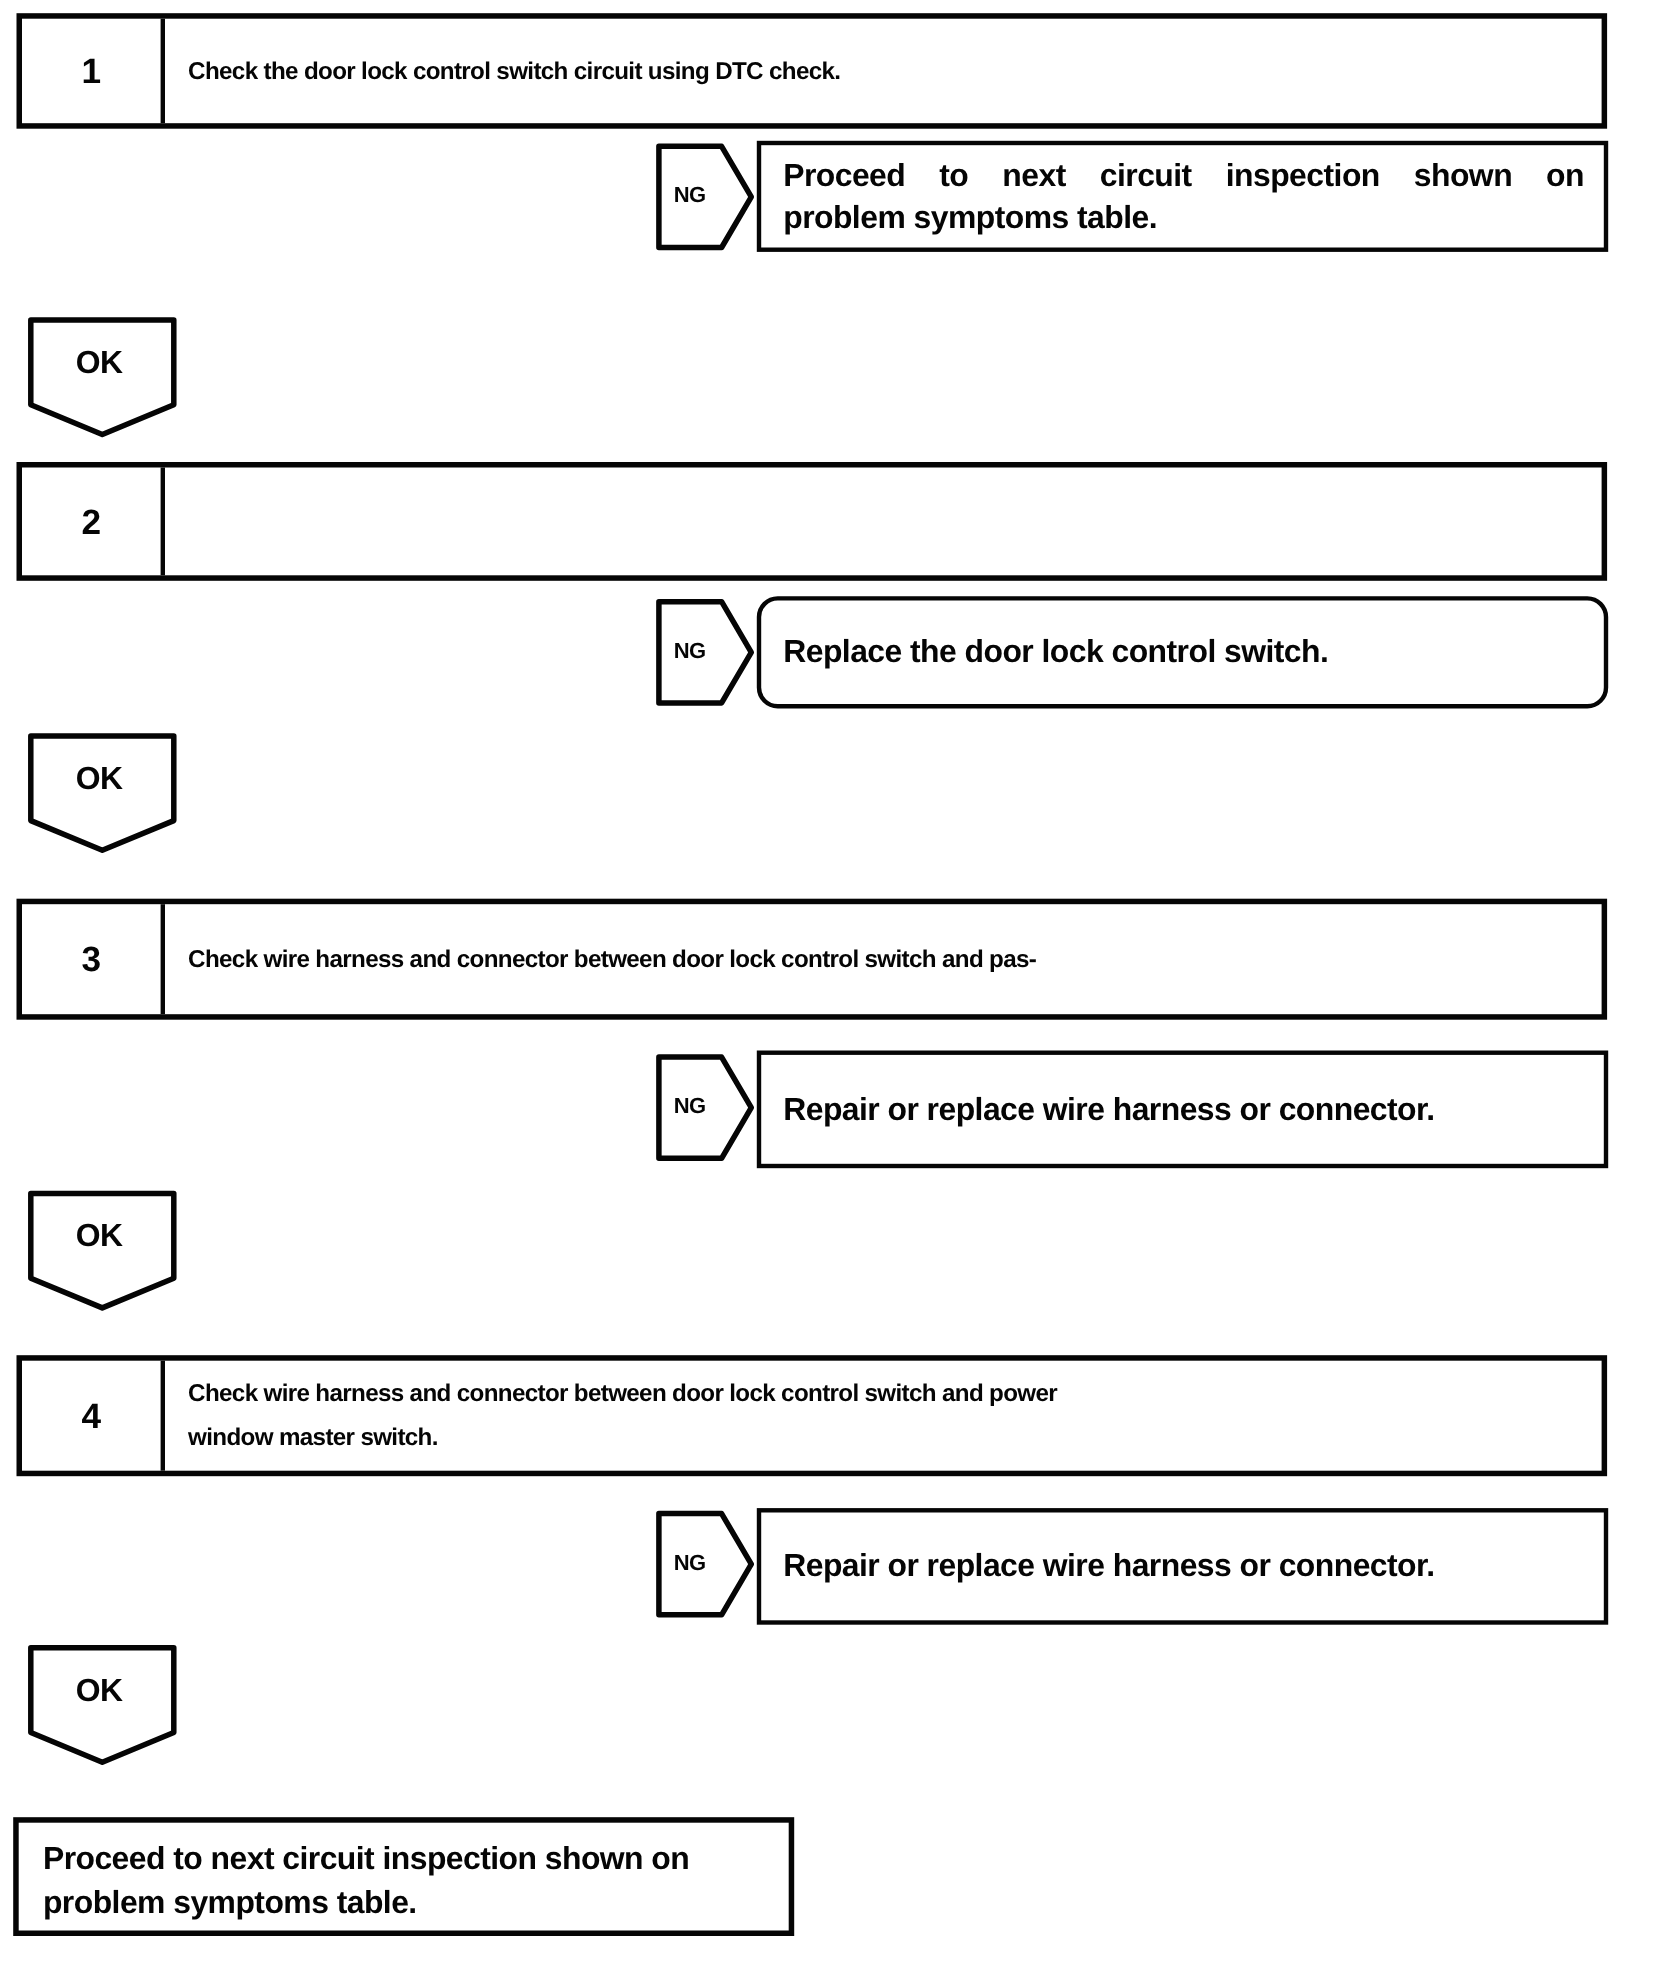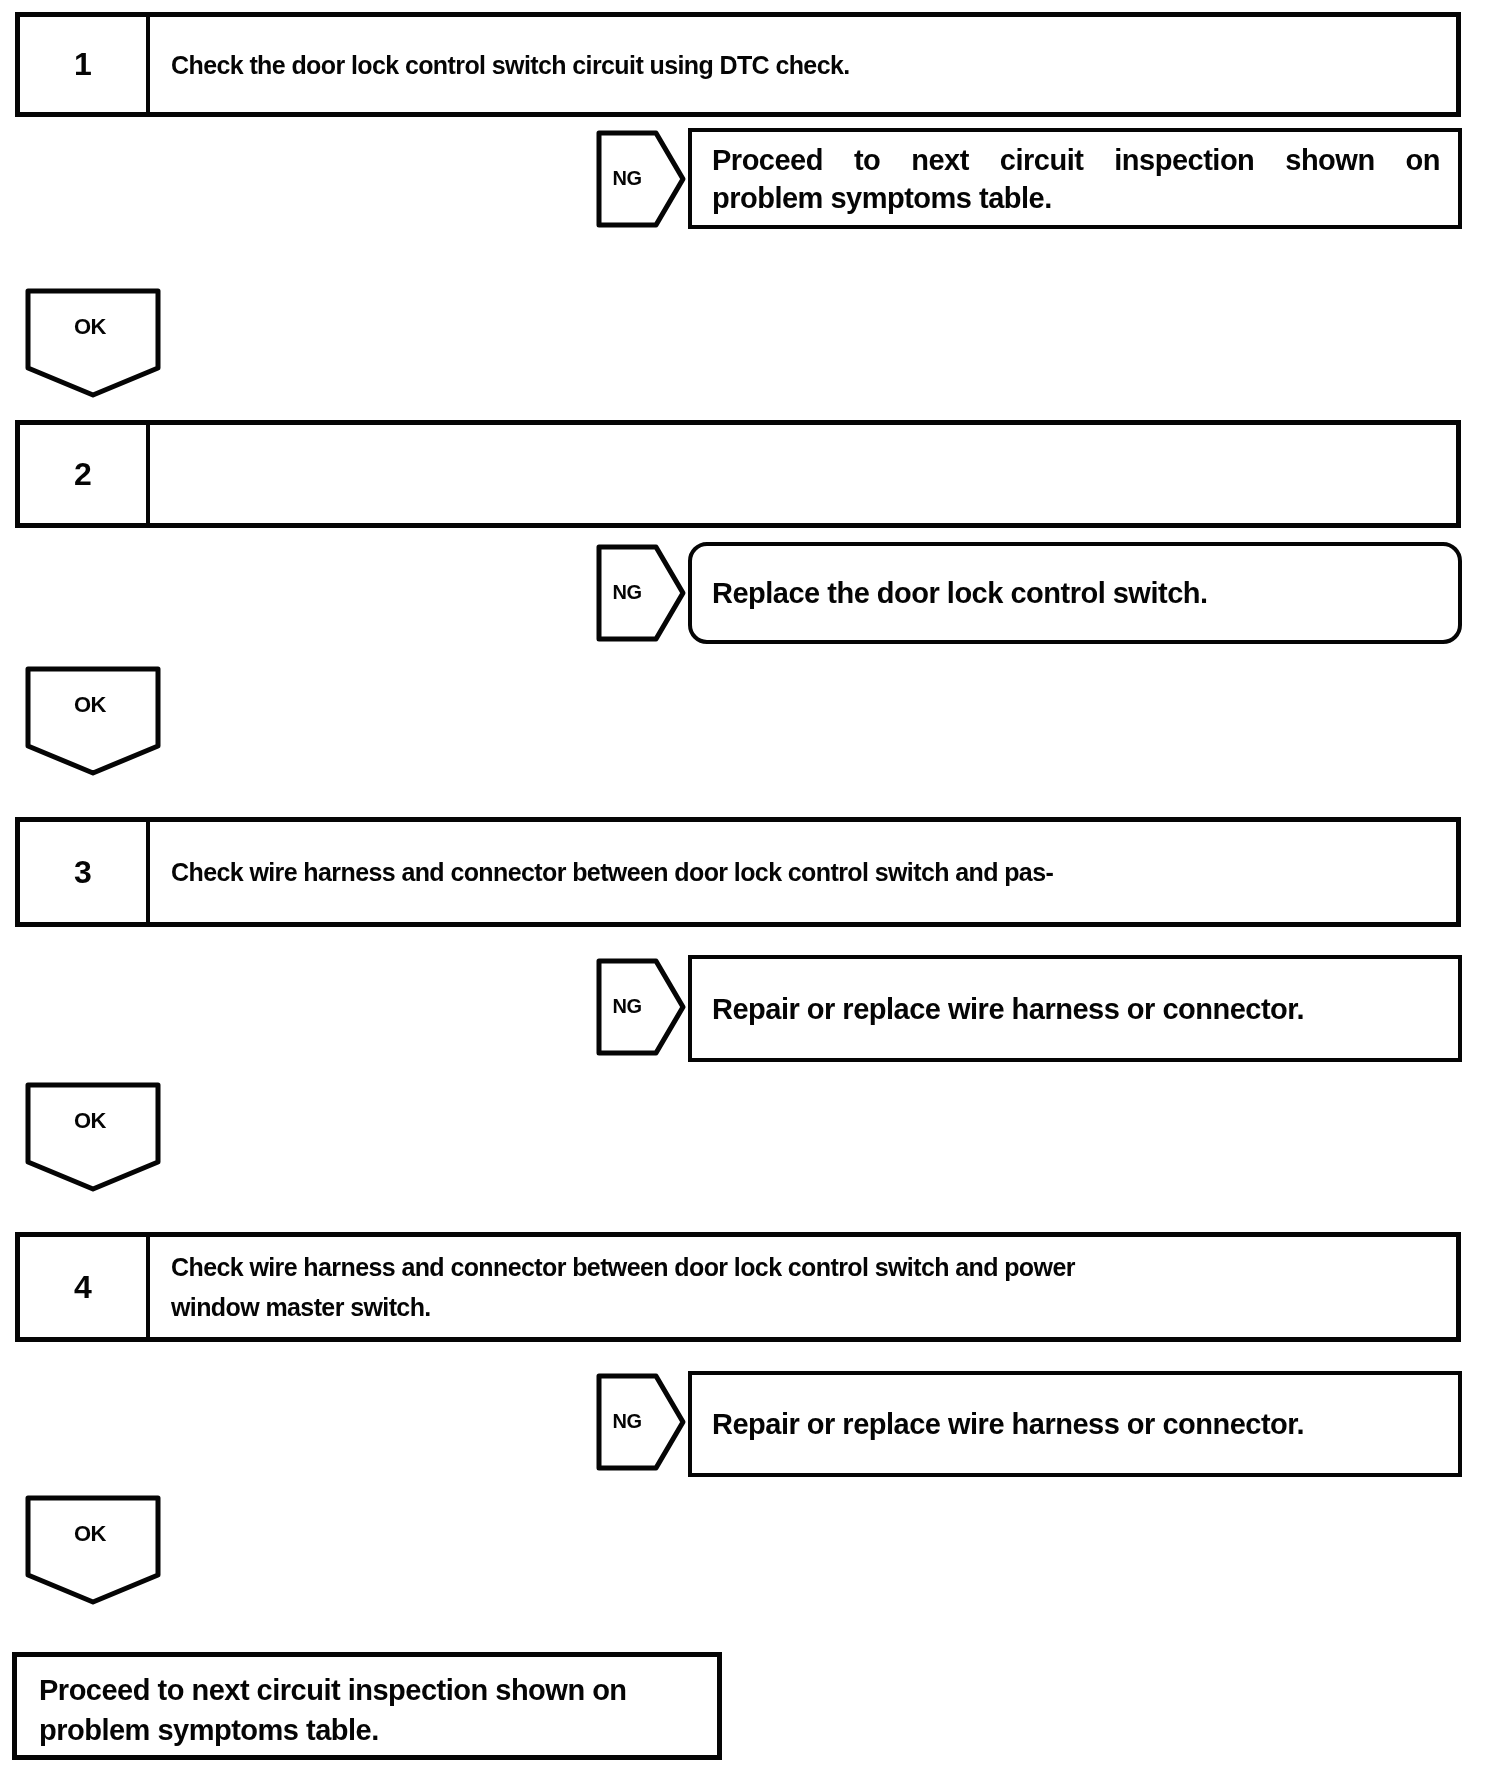--- a/index.html
+++ b/index.html
@@ -33,21 +33,21 @@
     font-size: 32px;
     flex: 0 0 126px;
   }
   .step-title {
     flex: 1;
     display: flex;
     flex-direction: column;
     justify-content: center;
     padding-left: 21px;
     font-weight: bold;
-    font-size: 25px;
+    font-size: 22px;
     letter-spacing: -0.6px;
     line-height: 40px;
   }
   .step-title .line { white-space: nowrap; }
 
   
   .ng-badge {
     position: absolute;
     left: 596px;
     width: 90px;
@@ -98,21 +98,21 @@
     height: 112px;
   }
   .ok-badge svg { position: absolute; left: 0; top: 0; }
   .ok-badge .label {
     position: absolute;
     left: 0;
     right: 6px;
     top: 27px;
     text-align: center;
     font-weight: bold;
-    font-size: 22px;
+    font-size: 29px;
     letter-spacing: -0.5px;
   }
 
   
   .end-box {
     position: absolute;
     left: 12px;
     top: 1652px;
     width: 710px;
     height: 108px;

